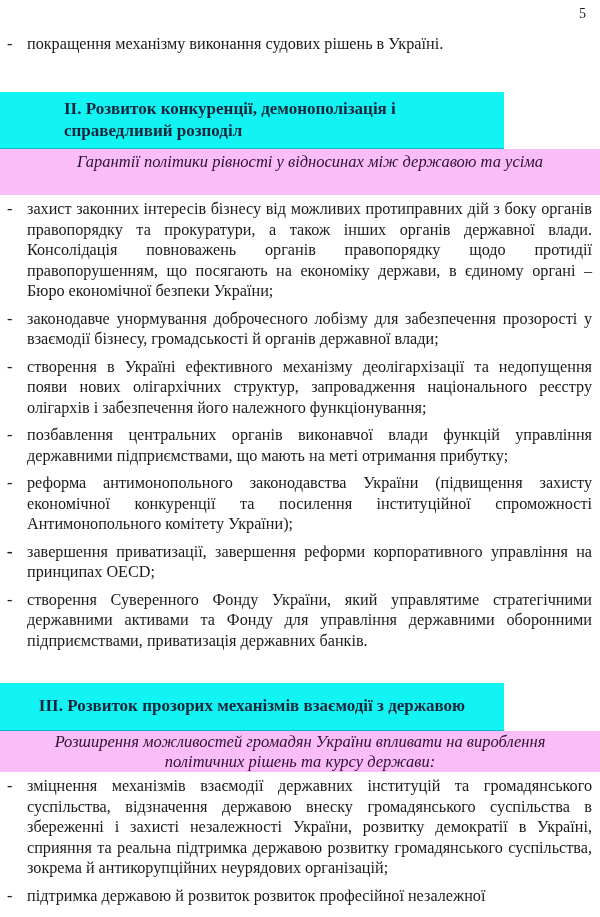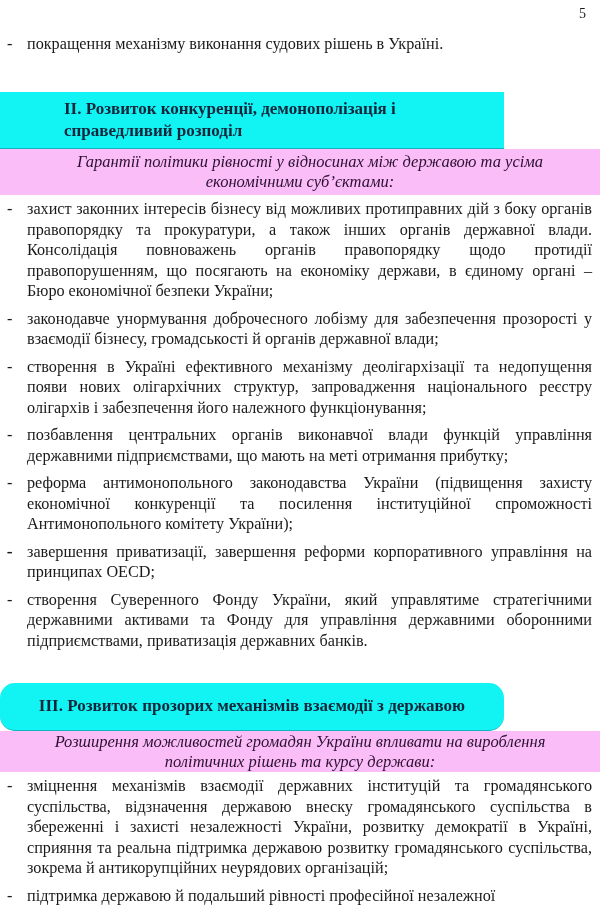--- a/index.html
+++ b/index.html
@@ -48,38 +48,37 @@
     <span class="dash">-</span>
     <span>покращення механізму виконання судових рішень в Україні.</span>
   </li>
 </ul>
 
 <div class="band-cyan" style="top:92px; height:56px;">
   <div style="padding-left:64px; padding-top:6px;">II. Розвиток конкуренції, демонополізація і справедливий розподіл</div>
 </div>
 <div class="band-pink" style="top:149px; height:46px;">
   <div style="padding-top:3px; padding-left:20px;">Гарантії політики рівності у відносинах між державою та усіма</div>
-  <div>економічними суб’єктами:</div>
 </div>
 
 <ul class="bullet-list" style="top:199px;">
   <li class="bullet"><span class="dash">-</span><span>захист законних інтересів бізнесу від можливих протиправних дій з боку органів правопорядку та прокуратури, а також інших органів державної влади. Консолідація повноважень органів правопорядку щодо протидії правопорушенням, що посягають на економіку держави, в єдиному органі – Бюро економічної безпеки України;</span></li>
   <li class="bullet"><span class="dash">-</span><span>законодавче унормування доброчесного лобізму для забезпечення прозорості у взаємодії бізнесу, громадськості й органів державної влади;</span></li>
   <li class="bullet"><span class="dash">-</span><span>створення в Україні ефективного механізму деолігархізації та недопущення появи нових олігархічних структур, запровадження національного реєстру олігархів і забезпечення його належного функціонування;</span></li>
   <li class="bullet"><span class="dash">-</span><span>позбавлення центральних органів виконавчої влади функцій управління державними підприємствами, що мають на меті отримання прибутку;</span></li>
   <li class="bullet"><span class="dash">-</span><span>реформа антимонопольного законодавства України (підвищення захисту економічної конкуренції та посилення інституційної спроможності Антимонопольного комітету України);</span></li>
   <li class="bullet"><span class="dash">-</span></li>
   <li class="bullet"><span class="dash">-</span><span>завершення приватизації, завершення реформи корпоративного управління на принципах OECD;</span></li>
   <li class="bullet"><span class="dash">-</span><span>створення Суверенного Фонду України, який управлятиме стратегічними державними активами та Фонду для управління державними оборонними підприємствами, приватизація державних банків.</span></li>
 </ul>
 
-<div class="band-cyan" style="top:683px; height:47px;border-radius:15px;">
+<div class="band-cyan" style="top:683px; height:47px;">
   <div style="text-align:center; padding-top:12px;">III. Розвиток прозорих механізмів взаємодії з державою</div>
 </div>
 <div class="band-pink" style="top:731px; height:41px;">
   <div style="padding-top:1px;">Розширення можливостей громадян України впливати на вироблення</div>
   <div>політичних рішень та курсу держави:</div>
 </div>
 
 <ul class="bullet-list" style="top:776px;">
   <li class="bullet"><span class="dash">-</span><span>зміцнення механізмів взаємодії державних інституцій та громадянського суспільства, відзначення державою внеску громадянського суспільства в збереженні і захисті незалежності України, розвитку демократії в Україні, сприяння та реальна підтримка державою розвитку громадянського суспільства, зокрема й антикорупційних неурядових організацій;</span></li>
-  <li class="bullet"><span class="dash">-</span><span>підтримка державою й подальший рівності професійної незалежної</span></li>
+  <li class="bullet"><span class="dash">-</span><span>підтримка державою й розвиток розвиток професійної незалежної</span></li>
 </ul>
 
 </body></html>

